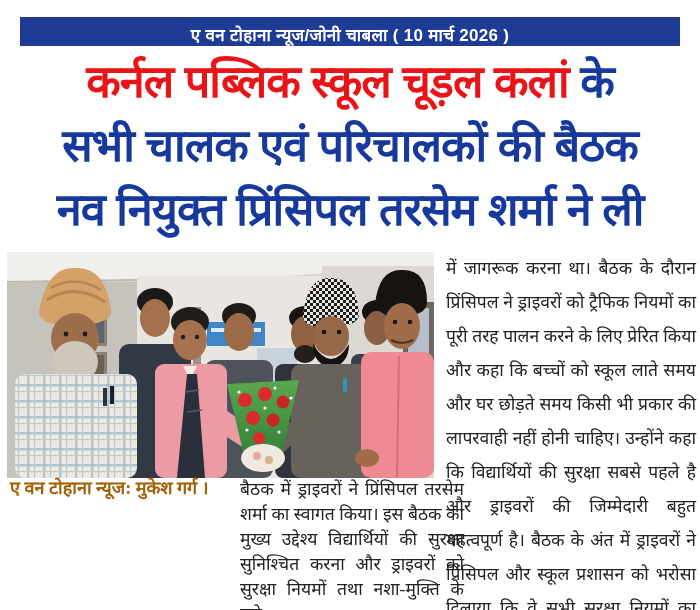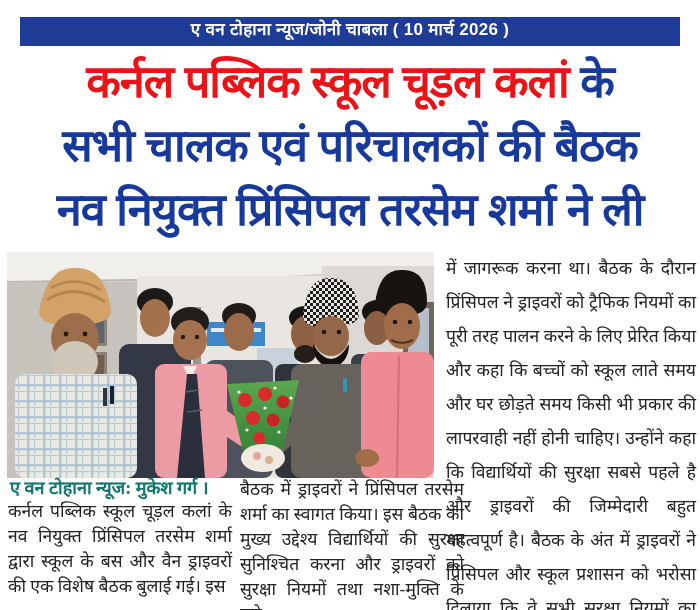--- a/index.html
+++ b/index.html
@@ -2,21 +2,21 @@
 <html><head>
 <meta charset="utf-8">
 <style>
   html,body{margin:0;padding:0;background:#ffffff;}
   .page{
     position:relative;width:700px;height:610px;background:#ffffff;
     font-family:"Liberation Serif",serif;overflow:hidden;
   }
   .banner{
     position:absolute;left:20px;top:17px;width:660px;height:29px;
-    background:#1e3c96;display:flex;align-items:flex-start;justify-content:center;
+    background:#1e3c96;display:flex;align-items:flex-end;justify-content:center;
   }
   .banner-text{
     color:#ffffff;font-family:"Liberation Sans",sans-serif;
     font-weight:bold;font-size:17px;letter-spacing:.3px;white-space:nowrap;
   }
   .headline{
     position:absolute;left:0;top:50px;width:700px;text-align:center;
     font-family:"Liberation Sans",sans-serif;font-weight:800;
     font-size:45px;line-height:64px;letter-spacing:-1px;
   }
@@ -29,21 +29,21 @@
   .photo-wrap svg{display:block;}
   .col{
     position:absolute;color:#222222;font-size:17.5px;line-height:25px;
     text-align:justify;text-justify:inter-word;
   }
   .col-left{left:8px;top:499px;width:224px;height:105px;}
   .col-mid{left:240px;top:477px;width:224px;height:128px;}
   .col-right{left:446px;top:251px;width:250px;height:355px;line-height:34px;}
   .caption{
     position:absolute;left:10px;top:477px;width:224px;
-    color:#0f766e;font-weight:bold;font-size:18px;line-height:22px;white-space:nowrap;
+    color:#a16207;font-weight:bold;font-size:18px;line-height:22px;white-space:nowrap;
   }
 </style>
 </head>
 <body>
 
 <div class="page">
 
   <div class="banner">
     <span class="banner-text">ए वन टोहाना न्यूज/जोनी चाबला ( 10 मार्च 2026 )</span>
   </div>
@@ -185,17 +185,16 @@
         <circle cx="258" cy="156" r="1.6" fill="#ffffff"></circle>
         <ellipse cx="256" cy="206" rx="22" ry="14" fill="#efe9e0"></ellipse>
         <circle cx="250" cy="204" r="4" fill="#e3a9a0"></circle>
         <circle cx="262" cy="208" r="4" fill="#d8b08c"></circle>
       </g>
     </svg>
   </div>
 
   <div class="caption">ए वन टोहाना न्यूज: मुकेश गर्ग ।</div>
 
-  <div class="col col-left">कर्नल पब्लिक स्कूल चूड़ल कलां के नव नियुक्त प्रिंसिपल तरसेम शर्मा द्वारा स्कूल के बस और वैन ड्राइवरों की एक विशेष बैठक बुलाई गई। इस</div>
   <div class="col col-mid">बैठक में ड्राइवरों ने प्रिंसिपल तरसेम शर्मा का स्वागत किया। इस बैठक का मुख्य उद्देश्य विद्यार्थियों की सुरक्षा सुनिश्चित करना और ड्राइवरों को सुरक्षा नियमों तथा नशा-मुक्ति के बारे</div>
   <div class="col col-right">में जागरूक करना था। बैठक के दौरान प्रिंसिपल ने ड्राइवरों को ट्रैफिक नियमों का पूरी तरह पालन करने के लिए प्रेरित किया और कहा कि बच्चों को स्कूल लाते समय और घर छोड़ते समय किसी भी प्रकार की लापरवाही नहीं होनी चाहिए। उन्होंने कहा कि विद्यार्थियों की सुरक्षा सबसे पहले है और ड्राइवरों की जिम्मेदारी बहुत महत्वपूर्ण है। बैठक के अंत में ड्राइवरों ने प्रिंसिपल और स्कूल प्रशासन को भरोसा दिलाया कि वे सभी सुरक्षा नियमों का पालन करेंगे और बच्चों की सुरक्षा को सबसे पहले रखेंगे।</div>
 
 </div>
 
 </body></html>

